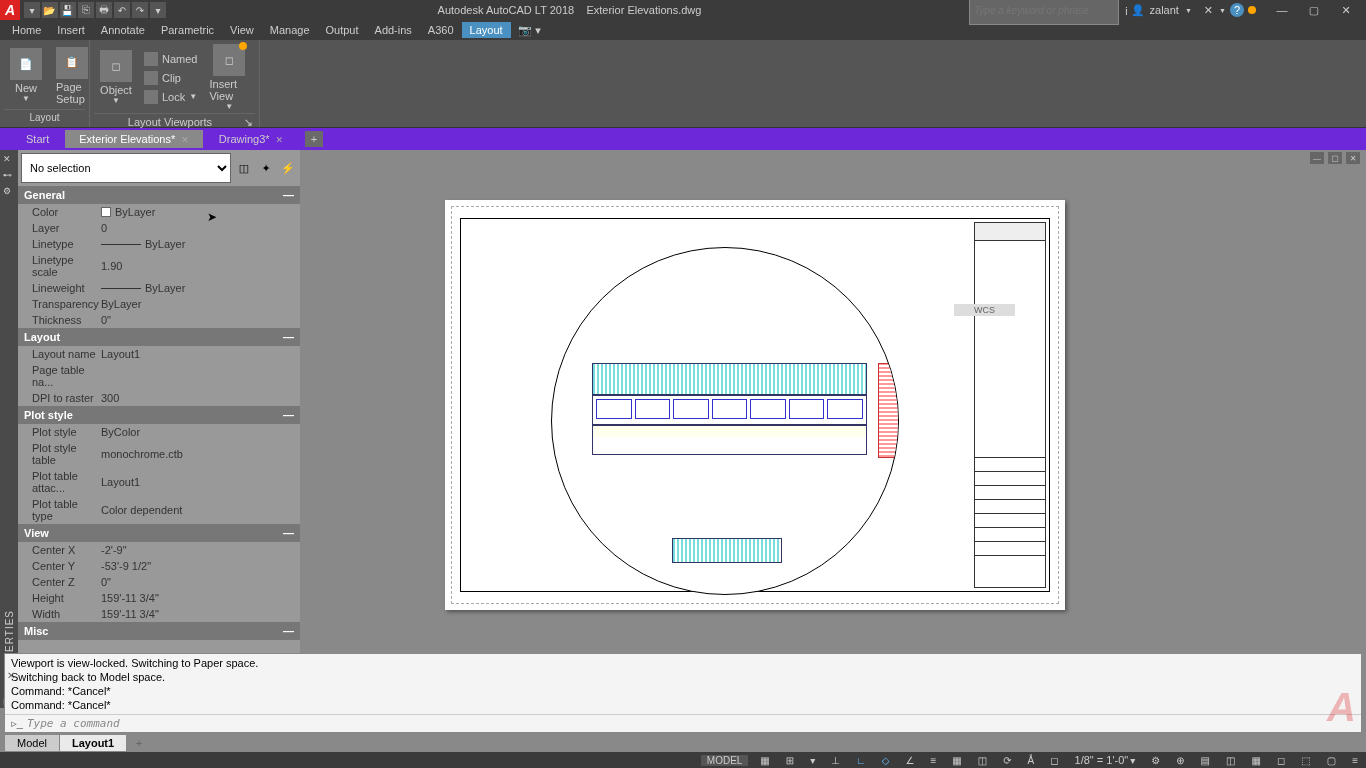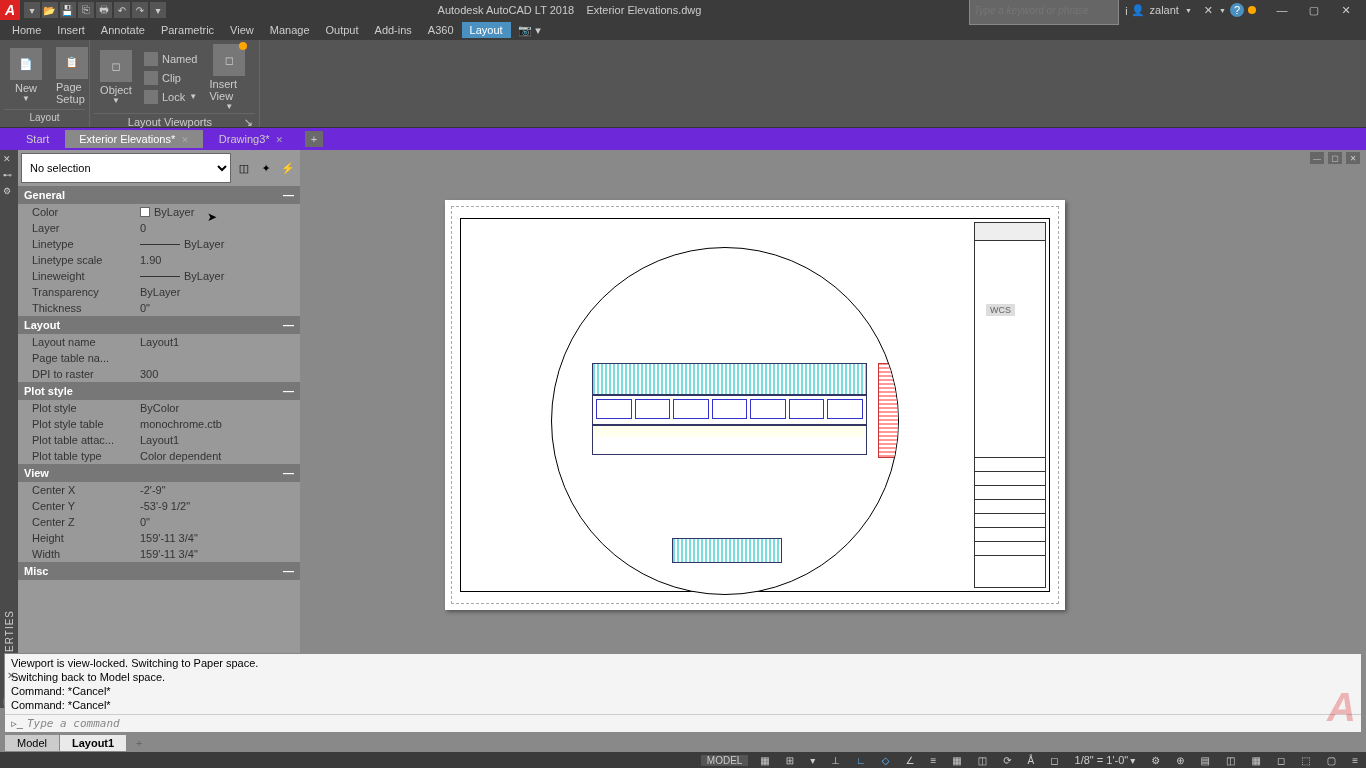--- a/index.html
+++ b/index.html
@@ -33,42 +33,42 @@
 .props-side{width:18px;background:#4a4a4a;display:flex;flex-direction:column;align-items:center;gap:4px;padding-top:4px}
 .props-side-btn{width:12px;height:12px;color:#ccc;font-size:9px}
 .props-label-vert{writing-mode:vertical-rl;transform:rotate(180deg);color:#ccc;font-size:10px;margin-top:auto;margin-bottom:8px;letter-spacing:1px}
 .props-content{flex:1;background:#999;display:flex;flex-direction:column}
 .props-header{display:flex;align-items:center;padding:3px;gap:4px;background:#999}
 .props-select{flex:1;background:#fff;border:1px solid #666;padding:2px 4px;font-size:11px;height:30px}
 .props-toolbtn{width:18px;height:18px;display:flex;align-items:center;justify-content:center}
 .prop-section{background:#777;color:#fff;font-weight:bold;padding:3px 6px;display:flex;justify-content:space-between;font-size:11px}
 .prop-section .collapse{color:#fff;cursor:pointer}
 .prop-row{display:flex;padding:2px 0;font-size:11px}
-.prop-key{width:122px;padding-left:14px;color:#333}
+.prop-key{width:83px;padding-left:14px;color:#333}
 .prop-val{flex:1;color:#333;display:flex;align-items:center;gap:4px}
 .canvas-area{flex:1;position:relative;background:#898989}
 .canvas-inner-controls{position:absolute;top:2px;right:6px;display:flex;gap:4px}
 .mini-win-btn{width:14px;height:12px;background:#666;color:#ccc;font-size:8px;display:flex;align-items:center;justify-content:center}
 .paper{position:absolute;left:145px;top:50px;width:620px;height:410px;background:#fff;box-shadow:2px 2px 4px rgba(0,0,0,0.4)}
 .paper-margin{position:absolute;inset:6px;border:1px dashed #aaa}
 .paper-frame{position:absolute;left:15px;top:18px;right:15px;bottom:18px;border:1px solid #000}
 .title-block{position:absolute;right:3px;top:3px;bottom:3px;width:72px;border:1px solid #333}
 .title-block-top{height:18px;border-bottom:1px solid #333;background:#eee;display:flex;align-items:center;justify-content:center;font-size:6px}
 .title-block-rows{position:absolute;bottom:0;left:0;right:0;height:130px}
 .tb-row{border-top:1px solid #333;height:14px}
 .circle-viewport{position:absolute;left:90px;top:28px;width:348px;height:348px;border:1.5px solid #000;border-radius:50%;overflow:hidden;background:#fff}
 .elev-drawing{position:absolute;left:40px;top:115px;width:275px;height:95px}
 .elev-roof{position:absolute;top:0;left:0;right:0;height:32px;background:repeating-linear-gradient(90deg,#7dd,#7dd 2px,#fff 2px,#fff 4px);border:1px solid #336}
 .elev-wall{position:absolute;top:32px;left:0;right:0;height:30px;background:#fff;border:1px solid #336}
 .elev-openings{position:absolute;top:36px;left:4px;right:4px;height:20px;display:flex;gap:3px}
 .elev-open{flex:1;border:1px solid #33c}
 .elev-base{position:absolute;top:62px;left:0;right:0;height:30px;border:1px solid #336;background:linear-gradient(to bottom,#ffe 0%,#ffe 40%,#fff 40%)}
 .elev-partial{position:absolute;top:290px;left:120px;width:110px;height:50px}
 .elev-partial .pr{position:absolute;top:0;left:0;right:0;height:25px;background:repeating-linear-gradient(90deg,#7dd,#7dd 2px,#fff 2px,#fff 4px);border:1px solid #336}
-.wcs-label{position:absolute;top:85px;right:34px;background:#ddd;color:#666;padding:1px 4px;font-size:9px}
+.wcs-label{position:absolute;top:85px;right:34px;background:#ddd;color:#666;padding:1px 20px;font-size:9px}
 .cmdline{position:absolute;bottom:35px;left:4px;right:4px;background:#f4f4f4;border:1px solid #888;font-family:Consolas,monospace;font-size:11px}
 .cmd-history{padding:2px 6px;line-height:14px}
 .cmd-close{position:absolute;left:2px;top:16px;color:#666;font-size:10px}
 .cmd-input-row{display:flex;align-items:center;border-top:1px solid #ccc;padding:2px}
 .cmd-prompt{width:20px;text-align:center;color:#666}
 .cmd-input{flex:1;font-style:italic;color:#888;font-family:Consolas,monospace;font-size:11px}
 .a-watermark{position:absolute;right:10px;bottom:38px;font-size:40px;color:#d22;font-weight:bold;font-style:italic;opacity:0.3}
 .bottom-tabs{position:absolute;bottom:16px;height:19px;left:4px;display:flex;align-items:center}
 .bottom-tab{padding:2px 12px;border:1px solid #888;background:#ccc;font-size:11px;margin-right:-1px}
 .bottom-tab.active{background:#eaeaea;font-weight:bold}

